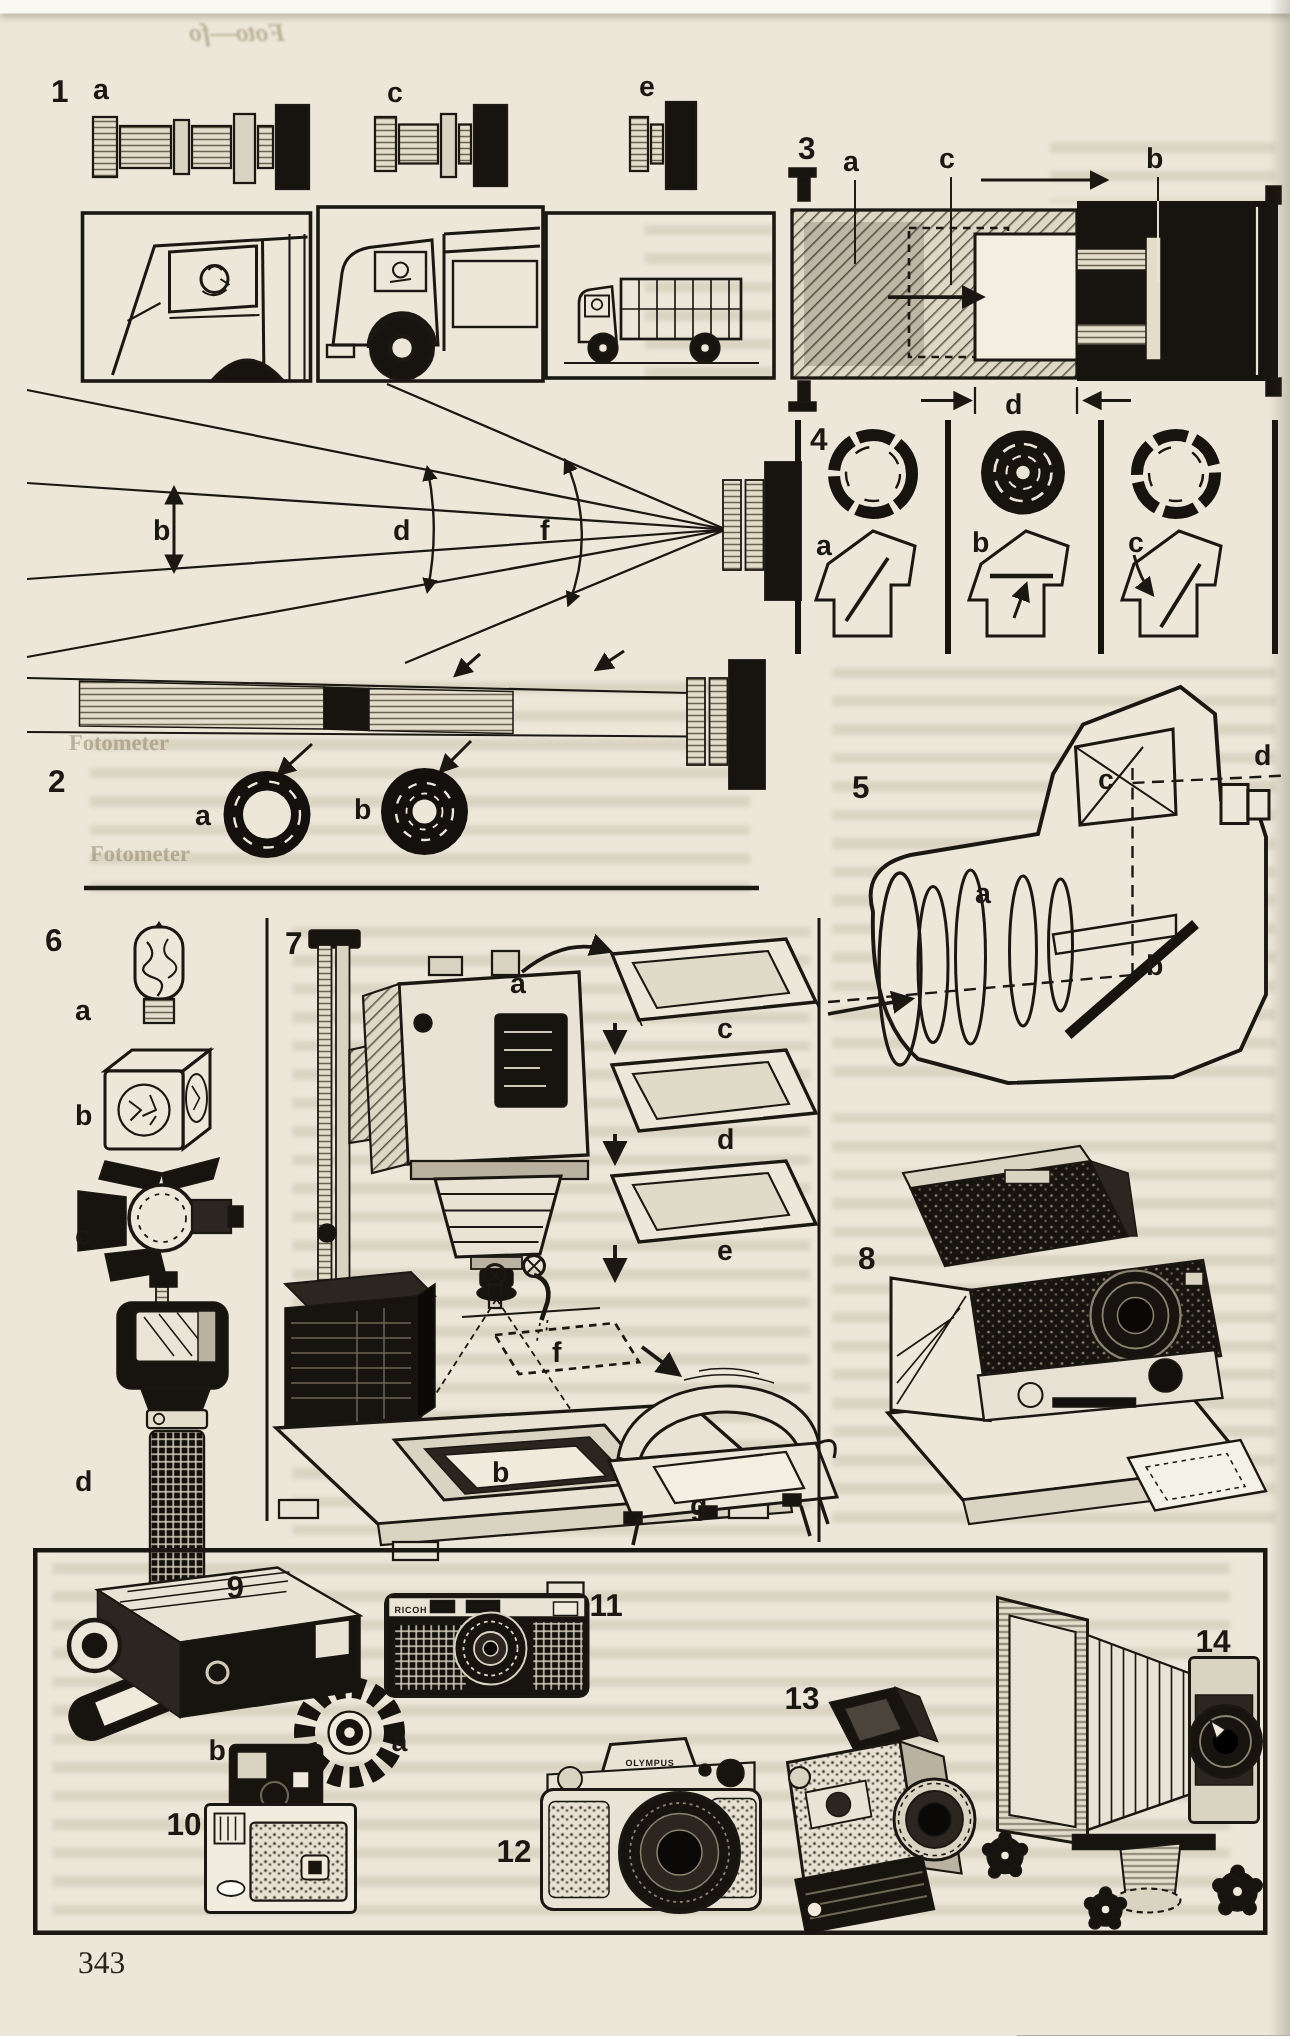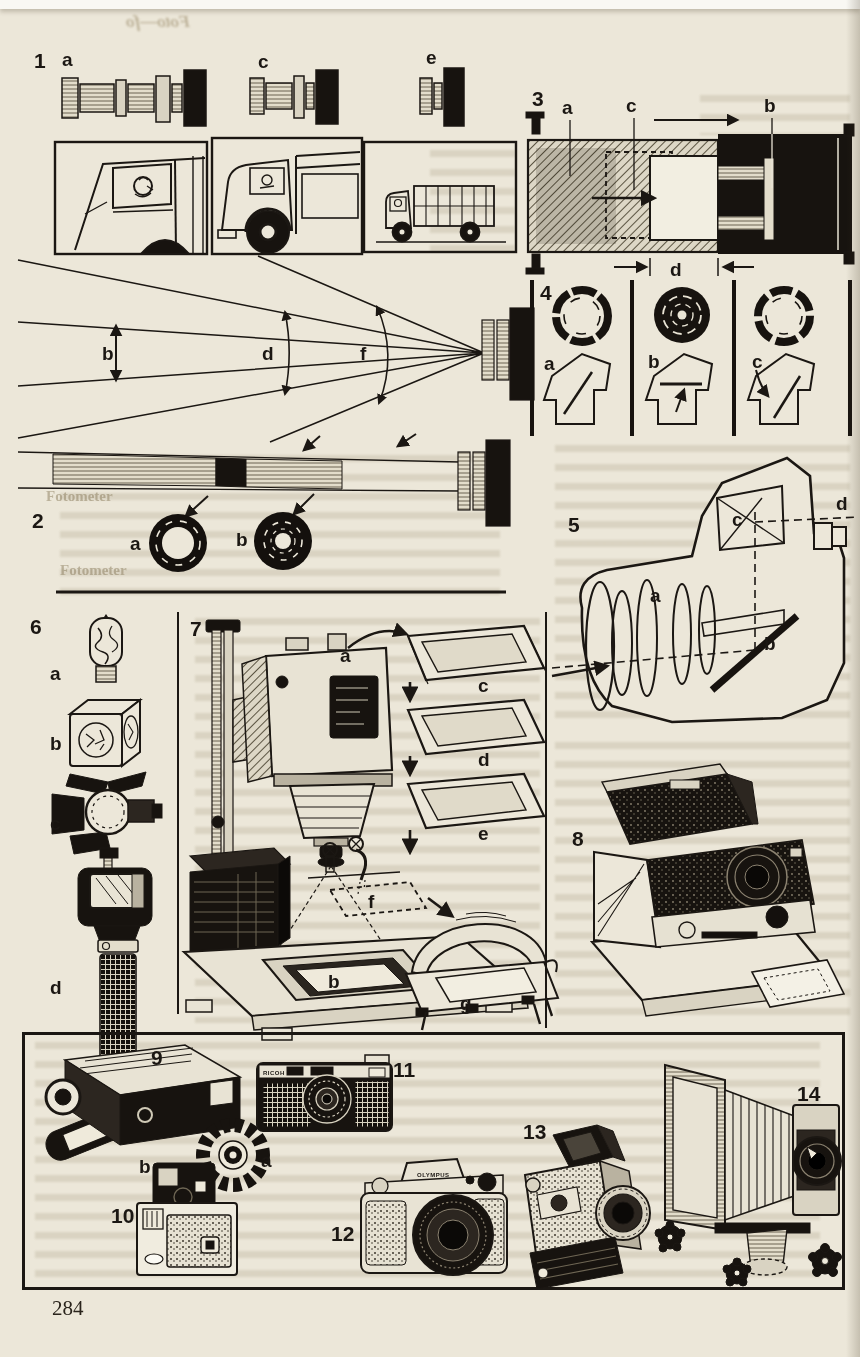--- a/index.html
+++ b/index.html
@@ -622,14 +622,14 @@
             <circle cx="808" cy="237" r="4.5" fill="#17130f"></circle>
           <circle cx="792" cy="237" r="4.5" fill="#17130f"></circle>
             <circle cx="788" cy="222" r="4.5" fill="#17130f"></circle>
           <circle cx="800" cy="226" r="3.5" fill="#efeadb"></circle>
         </g>
       </g>
       <text class="num" x="772" y="66">14</text>
     </svg>
   </div>
 
-  <div class="page-number">284</div>
+  <div class="page-number">343</div>
 </div>
 
 </body></html>

